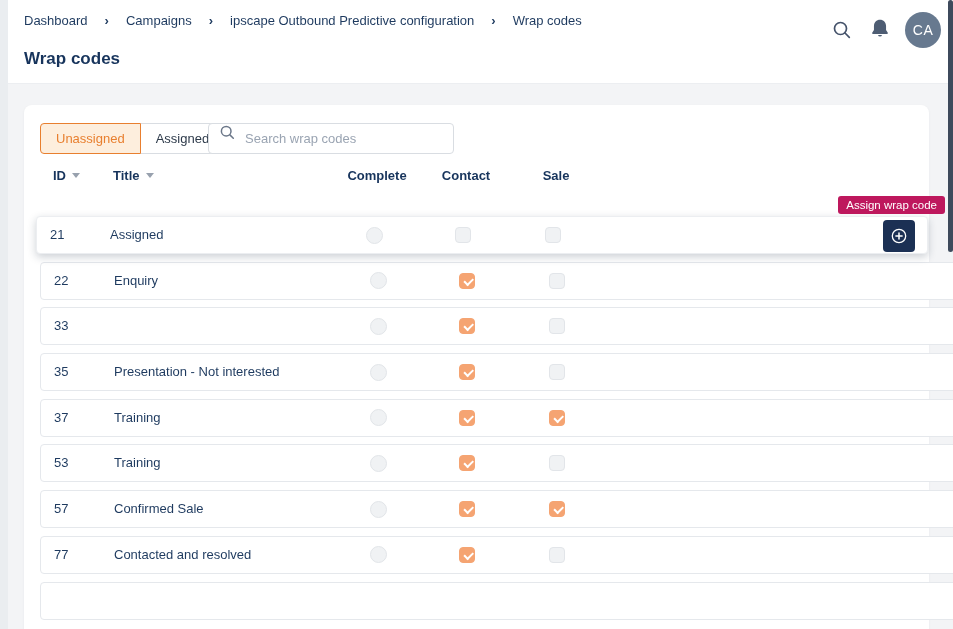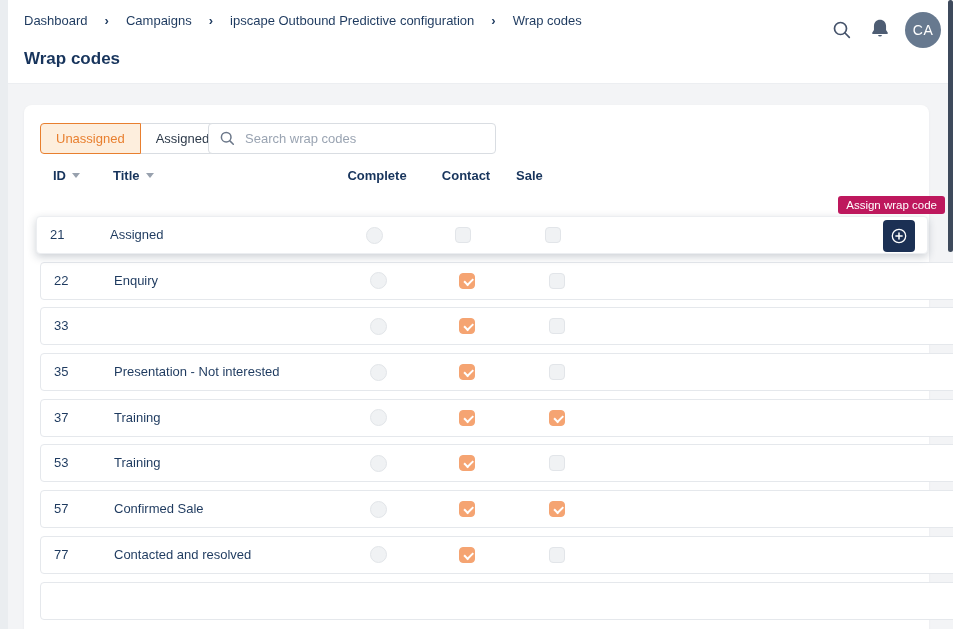--- a/index.html
+++ b/index.html
@@ -54,40 +54,40 @@
   .tabs { position:absolute; left:16px; top:18px; display:flex; }
   .tab {
     height:31px; padding:0 15px; font-size:13px; font-family:inherit;
     display:flex; align-items:center; cursor:pointer;
     background:#ffffff; border:1px solid #d9dde2; color:#2d3a4a;
   }
   .tab:first-child { border-radius:4px 0 0 4px; }
   .tab:last-child  { border-radius:0 4px 4px 0; border-left:none; }
   .tab.active { border:1px solid #e87f2f; background:#fdeedd; color:#e87f2f; }
   .search-box {
-    position:absolute; left:184px; top:18px; width:288px; height:31px;
+    position:absolute; left:184px; top:18px; width:246px; height:31px;
     border:1px solid #d9dde2; border-radius:4px; background:#ffffff;
-    display:flex; align-items:center; gap:7px; padding:0 10px;
+    display:flex; gap:7px; padding:0 10px;
   }
   .search-box input {
     flex:1; border:none; outline:none; background:transparent;
     font-size:13px; font-family:inherit; color:#1e3a5f; min-width:0;
   }
   .search-box input::placeholder { color:#9aa4b2; }
   
   .thead {
     position:absolute; left:16px; top:63px; width:882px; height:20px;
     font-size:13px; font-weight:bold; color:#17345c;
   }
   .th { position:absolute; top:0; white-space:nowrap; }
   .th-id       { left:13px;  cursor:pointer; }
   .th-title    { left:73px;  cursor:pointer; }
   .th-complete { left:297px; width:80px; text-align:center; }
   .th-contact  { left:386px; width:80px; text-align:center; }
-  .th-sale     { left:476px; width:80px; text-align:left; }
+  .th-sale     { left:476px; width:80px; text-align:center; }
   .caret {
     display:inline-block; width:0; height:0; margin-left:6px; vertical-align:2px;
     border-left:4px solid transparent; border-right:4px solid transparent;
     border-top:5px solid #98a1ae;
   }
   .rows { position:absolute; left:16px; top:111px; width:882px; }
   .row {
     position:relative; height:38px; margin-bottom:7.7px; width:922px;
     background:#ffffff; border:1px solid #e5e8ec; border-radius:4px;
     font-size:13px; color:#1e3a5f; cursor:pointer;

